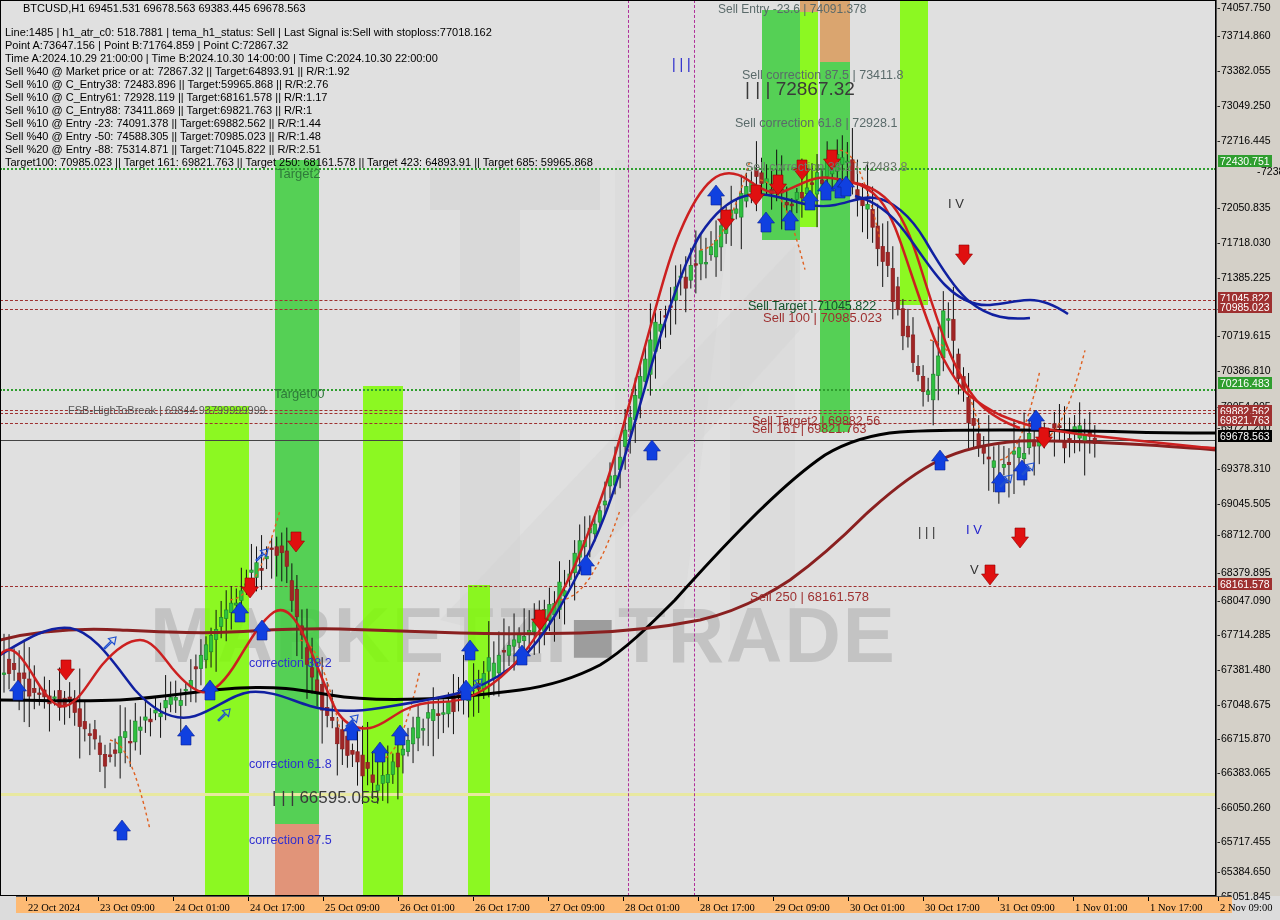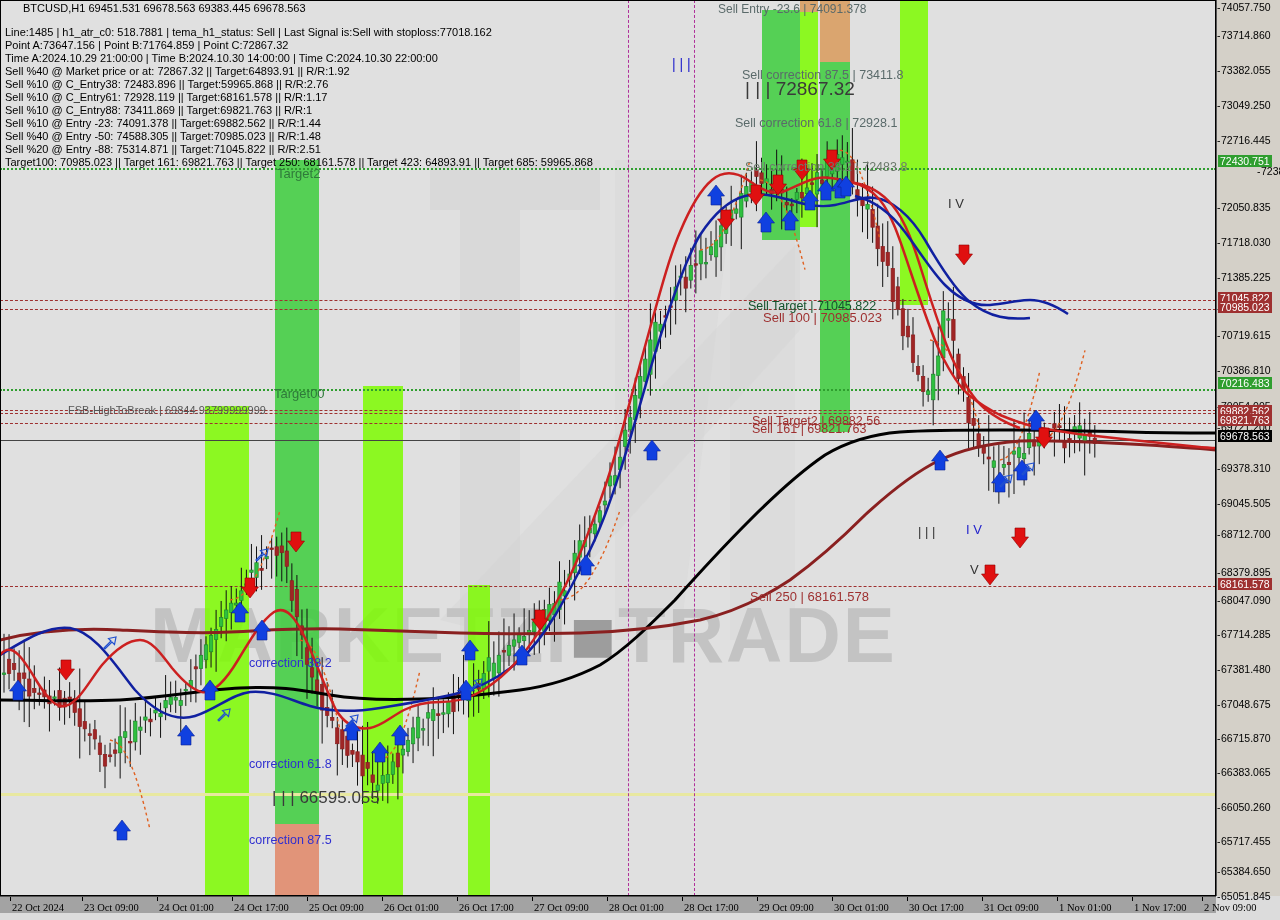--- a/index.html
+++ b/index.html
@@ -21,21 +21,21 @@
   #hdr .ln{font-size:11px;color:#000;line-height:13px;white-space:nowrap;}
 
   
   #yaxis{position:absolute;left:1216px;top:0;width:64px;height:896px;background:#d4d0c8;border-left:1px solid #555;box-sizing:border-box;}
   .ytick{position:absolute;left:0;font-size:10.5px;color:#000;white-space:nowrap;font-family:"Liberation Sans",sans-serif;}
   .ytick .dash{display:inline-block;width:4px;}
   .ylbl{position:absolute;left:1px;font-size:10.5px;padding:0 2px;white-space:nowrap;font-family:"Liberation Sans",sans-serif;z-index:6;}
   .ylbl.green{background:#2f9e2f;color:#fff;}
   .ylbl.red{background:#9e3030;color:#fff;}
   .ylbl.black{background:#000;color:#fff;}
-  #xaxis{position:absolute;left:0;top:896px;width:1216px;height:17px;background:#a3a3a3;border-top:1px solid #555;box-sizing:border-box;}
+  #xaxis{position:absolute;left:16px;top:896px;width:1216px;height:17px;background:#fdba74;border-top:1px solid #555;box-sizing:border-box;}
   .xtick{position:absolute;top:5px;font-size:10.5px;color:#000;white-space:nowrap;font-family:"Liberation Serif",serif;}
   .xmark{position:absolute;top:0;width:1px;height:4px;background:#000;}
 
   
   .hline{position:absolute;left:0;width:1216px;height:0;border-top:1px dashed;}
   .hsolid{position:absolute;left:0;width:1216px;height:1px;}
   .vline{position:absolute;top:0;height:896px;width:0;border-left:1px dashed #b0309a;}
   .zone{position:absolute;opacity:.85;}
   .lbl{position:absolute;font-size:12.5px;white-space:nowrap;font-family:"Liberation Sans",sans-serif;}
   svg.ov{position:absolute;left:0;top:0;width:1216px;height:896px;pointer-events:none;}

